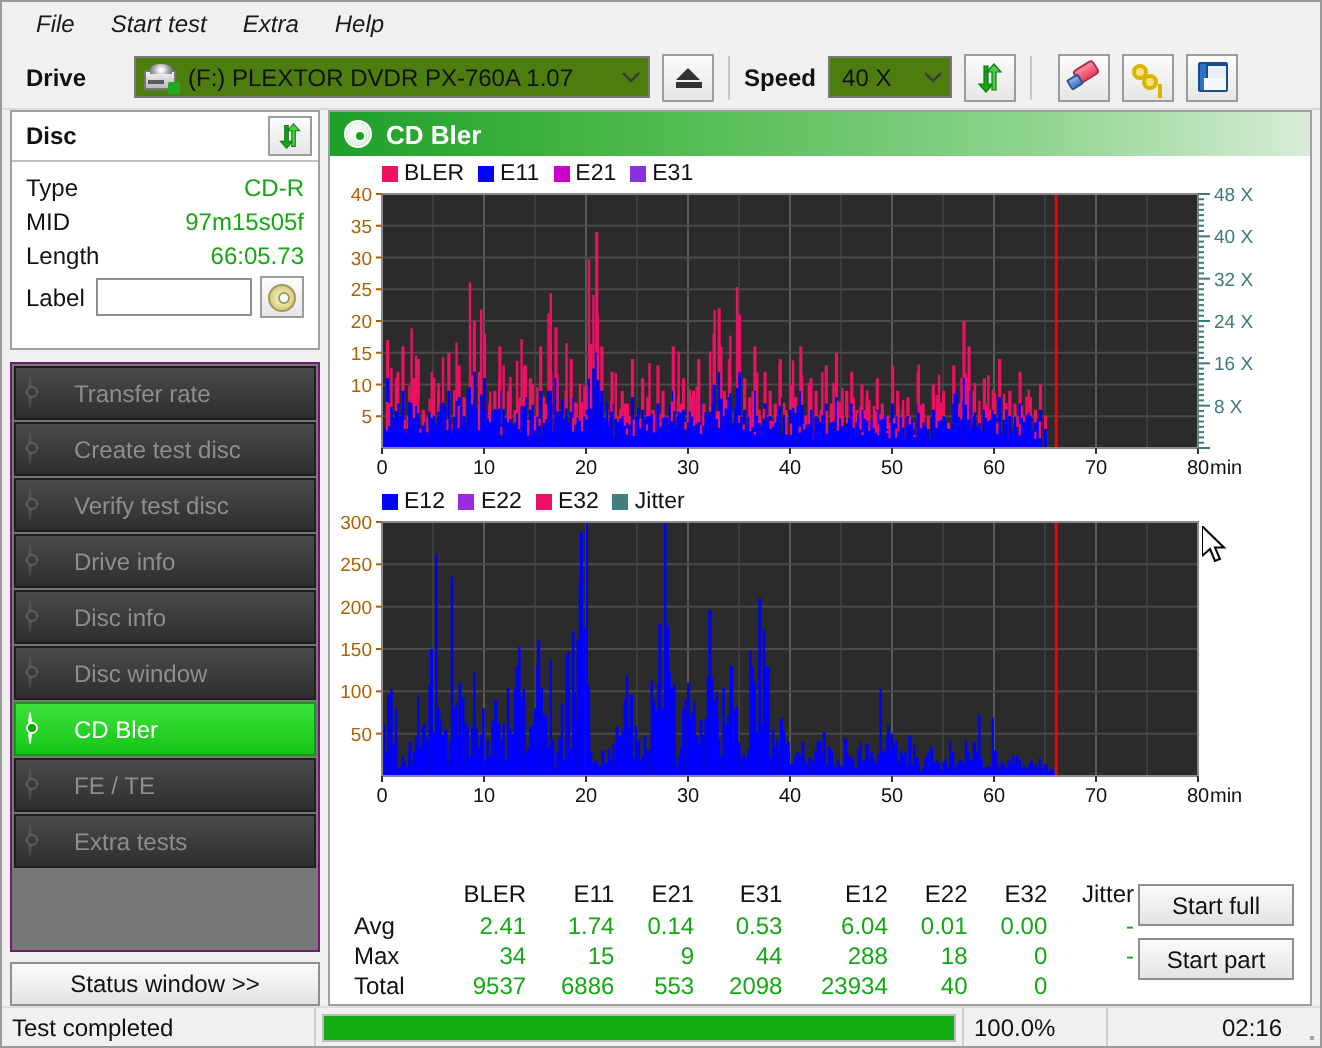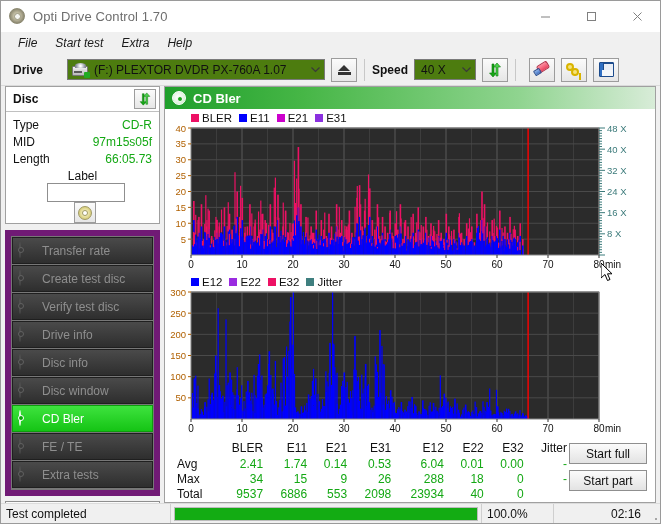--- a/index.html
+++ b/index.html
@@ -185,21 +185,21 @@
     margin-left: auto; width: 22px; height: 20px;
     background: linear-gradient(#fbfbfb, #e6e6e6); border: 1px solid #9c9c9c;
     display: flex; align-items: center; justify-content: center;
   }
   .disc-rows { padding: 4px 7px 0 7px; flex: 1; }
   .drow {
     display: flex; align-items: center; height: 17px; font-size: 12px; text-align: center;
   }
   .drow .k { color: #111; }
   .drow .v { margin-left: auto; color: #14a814; }
-  .label-row { display: flex; align-items: center; margin-top: 2px; flex-direction: column; }
+  .label-row { display: flex; align-items: center; margin-top: 2px; }
   .label-row .k { color: #111; font-size: 12px; }
   .label-input {
     margin-left: 6px; width: 78px; height: 19px;
     background: #fff; border: 1px solid #8f8f8f;
   }
   .label-btn {
     margin-left: 4px; width: 22px; height: 21px;
     background: linear-gradient(#fbfbfb, #e6e6e6); border: 1px solid #9c9c9c;
     display: flex; align-items: center; justify-content: center;
   }
@@ -208,21 +208,21 @@
     background: radial-gradient(circle at 50% 50%, #fff 8%, #efe9b8 30%, #ddd487 62%, #bdb46a 100%);
     border: 1px solid #a09a63; position: relative;
   }
   .mini-disc::after {
     content:""; position:absolute; left:50%; top:50%; width:4px; height:4px;
     margin:-2.5px 0 0 -2.5px; background:#fff; border:1px solid #a09a63; border-radius:50%;
   }
 
   .test-list {
     margin-top: 6px; flex: 1 1 auto;
-    background: #777; border: 6px solid #701a75;
+    background: #777; border: 1px solid #701a75;
     display: flex; flex-direction: column; padding: 1px;
   }
   .test-btn {
     height: 27px; margin-bottom: 1px;
     background: linear-gradient(#4a4a4a, #2e2e2e);
     border: 1px solid #1f1f1f;
     display: flex; align-items: center; color: #8e8e8e;
     font-size: 12px; padding-left: 6px;
   }
   .test-btn.active {
@@ -311,60 +311,36 @@
     font-size: 12px; color: #111;
   }
 
   
   .statusbar {
     flex: 0 0 20px; height: 20px; display: flex; align-items: stretch;
     background: #f0f0f0; border-top: 1px solid #dcdcdc;
     font-size: 12px; color: #111;
   }
   .sb-cell { display: flex; align-items: center; padding: 0 5px; border-right: 1px solid #cfcfcf; }
-  .sb-status { width: 170px; }
+  .sb-status { width: 157px; }
   .sb-prog { flex: 1 1 auto; padding: 2px 3px; }
   .prog-outer { width: 100%; height: 14px; background: #e6e6e6; border: 1px solid #bcbcbc; }
   .prog-inner { height: 100%; background: #13ac13; }
   .sb-pct { width: 72px; }
   .sb-time { width: 92px; justify-content: flex-end; border-right: none; }
   .grip { width: 14px; display: flex; align-items: flex-end; justify-content: flex-end; padding: 0 2px 2px 0; }
   .grip i { display:block; width:2px; height:2px; background:#a6a6a6; margin:1px; }
 
   .cursor { position: absolute; pointer-events: none; }
 </style>
 </head>
 <body>
 
 <div class="window">
 
-  <div class="titlebar">
-    <div class="titlebar-icon">
-      <div class="disc-glyph"></div>
-    </div>
-    <div class="titlebar-text">Opti Drive Control 1.70</div>
-    <div class="titlebar-buttons">
-      <div class="tbtn">
-        <svg width="11" height="11" viewBox="0 0 11 11">
-            <line x1="1" y1="6" x2="10" y2="6" stroke="#808080" stroke-width="1"></line>
-          </svg>
-      </div>
-      <div class="tbtn">
-        <svg width="11" height="11" viewBox="0 0 11 11">
-            <rect x="1.5" y="1.5" width="8" height="8" fill="none" stroke="#808080" stroke-width="1"></rect>
-          </svg>
-      </div>
-      <div class="tbtn">
-        <svg width="11" height="11" viewBox="0 0 11 11">
-            <line x1="1.5" y1="1.5" x2="9.5" y2="9.5" stroke="#808080" stroke-width="1"></line>
-            <line x1="9.5" y1="1.5" x2="1.5" y2="9.5" stroke="#808080" stroke-width="1"></line>
-          </svg>
-      </div>
-    </div>
-  </div>
 
   <div class="menubar">
     <div class="menuitem">File</div>
     <div class="menuitem">Start test</div>
     <div class="menuitem">Extra</div>
     <div class="menuitem">Help</div>
   </div>
 
   <div class="drivebar">
     <div class="lbl-bold drive-label">Drive</div>
@@ -1955,21 +1931,21 @@
               <td>6.04</td>
               <td>0.01</td>
               <td>0.00</td>
               <td>-</td>
             </tr>
             <tr>
               <td class="rowhdr">Max</td>
               <td>34</td>
               <td>15</td>
               <td>9</td>
-              <td>26</td>
+              <td>44</td>
               <td>288</td>
               <td>18</td>
               <td>0</td>
               <td>-</td>
             </tr>
             <tr>
               <td class="rowhdr">Total</td>
               <td>9537</td>
               <td>6886</td>
               <td>553</td>

